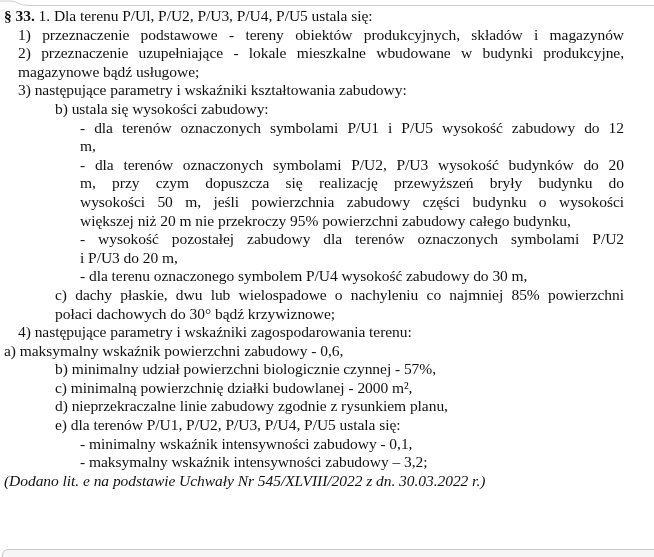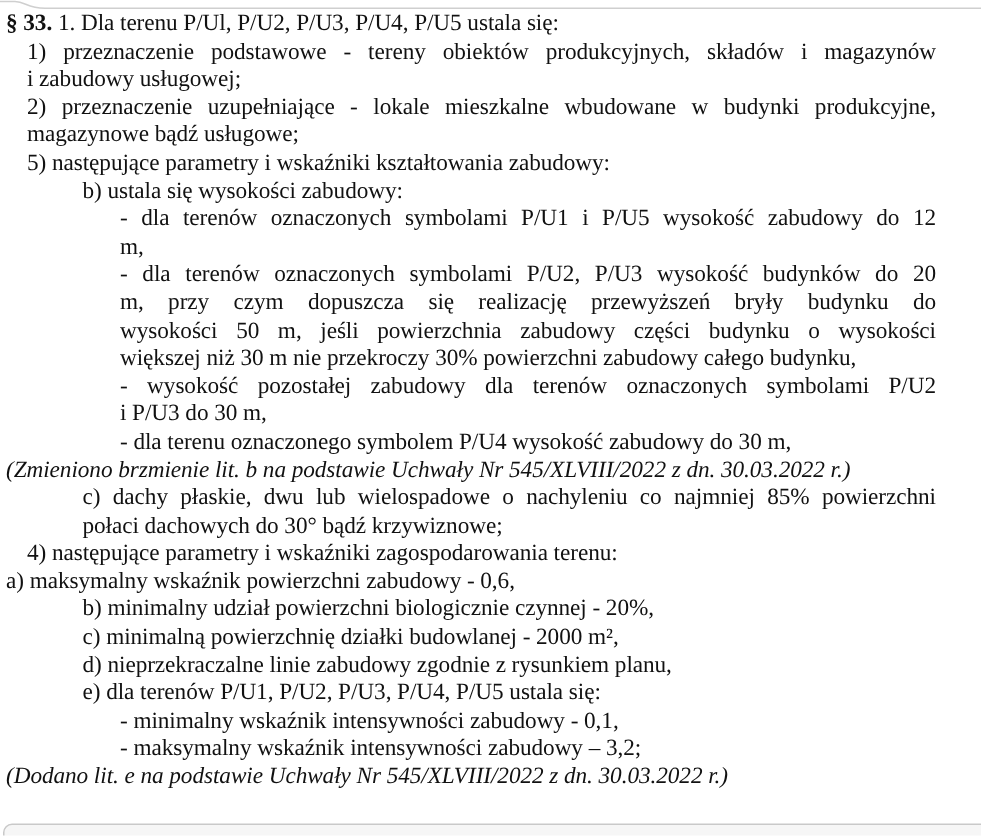--- a/index.html
+++ b/index.html
@@ -64,40 +64,38 @@
 
   <svg class="top-decor" xmlns="http://www.w3.org/2000/svg" width="654" height="10">
     <path d="M0 1 L10 1 C17 1 18 5.5 30 5.5 L654 5.5" stroke="#cfcfcf" stroke-width="1" fill="none"></path>
   </svg>
 
   <div class="doc">
 
     <div class="line"><span class="bold">§ 33.</span><span> 1. Dla terenu P/Ul, P/U2, P/U3, P/U4, P/U5 ustala się:</span></div>
 
     <div class="line i1 j">1) przeznaczenie podstawowe - tereny obiektów produkcyjnych, składów i magazynów</div>
-    <div class="line i1">i zabudowy usługowej;</div>
     <div class="line i1 j">2) przeznaczenie uzupełniające - lokale mieszkalne wbudowane w budynki produkcyjne,</div>
     <div class="line i1">magazynowe bądź usługowe;</div>
-    <div class="line i1">5) następujące parametry i wskaźniki kształtowania zabudowy:</div>
+    <div class="line i1">3) następujące parametry i wskaźniki kształtowania zabudowy:</div>
     <div class="line i2">b) ustala się wysokości zabudowy:</div>
     <div class="line i3 j">- dla terenów oznaczonych symbolami P/U1 i P/U5 wysokość zabudowy do 12</div>
     <div class="line i3">m,</div>
     <div class="line i3 j">- dla terenów oznaczonych symbolami P/U2, P/U3 wysokość budynków do 20</div>
     <div class="line i3 j">m, przy czym dopuszcza się realizację przewyższeń bryły budynku do</div>
     <div class="line i3 j">wysokości 50 m, jeśli powierzchnia zabudowy części budynku o wysokości</div>
-    <div class="line i3">większej niż 30 m nie przekroczy 30% powierzchni zabudowy całego budynku,</div>
+    <div class="line i3">większej niż 20 m nie przekroczy 95% powierzchni zabudowy całego budynku,</div>
     <div class="line i3 j">- wysokość pozostałej zabudowy dla terenów oznaczonych symbolami P/U2</div>
-    <div class="line i3">i P/U3 do 30 m,</div>
+    <div class="line i3">i P/U3 do 20 m,</div>
     <div class="line i3">- dla terenu oznaczonego symbolem P/U4 wysokość zabudowy do 30 m,</div>
-    <div class="line italic">(Zmieniono brzmienie lit. b na podstawie Uchwały Nr 545/XLVIII/2022 z dn. 30.03.2022 r.)</div>
     <div class="line i2 j">c) dachy płaskie, dwu lub wielospadowe o nachyleniu co najmniej 85% powierzchni</div>
     <div class="line i2">połaci dachowych do 30° bądź krzywiznowe;</div>
     <div class="line i1">4) następujące parametry i wskaźniki zagospodarowania terenu:</div>
     <div class="line">a) maksymalny wskaźnik powierzchni zabudowy - 0,6,</div>
-    <div class="line i2">b) minimalny udział powierzchni biologicznie czynnej - 20%,</div>
+    <div class="line i2">b) minimalny udział powierzchni biologicznie czynnej - 57%,</div>
     <div class="line i2">c) minimalną powierzchnię działki budowlanej - 2000 m²,</div>
     <div class="line i2">d) nieprzekraczalne linie zabudowy zgodnie z rysunkiem planu,</div>
     <div class="line i2">e) dla terenów P/U1, P/U2, P/U3, P/U4, P/U5 ustala się:</div>
     <div class="line i3">- minimalny wskaźnik intensywności zabudowy - 0,1,</div>
     <div class="line i3">- maksymalny wskaźnik intensywności zabudowy – 3,2;</div>
     <div class="line italic">(Dodano lit. e na podstawie Uchwały Nr 545/XLVIII/2022 z dn. 30.03.2022 r.)</div>
 
   </div>
 
   <div class="bottom-panel"></div>

